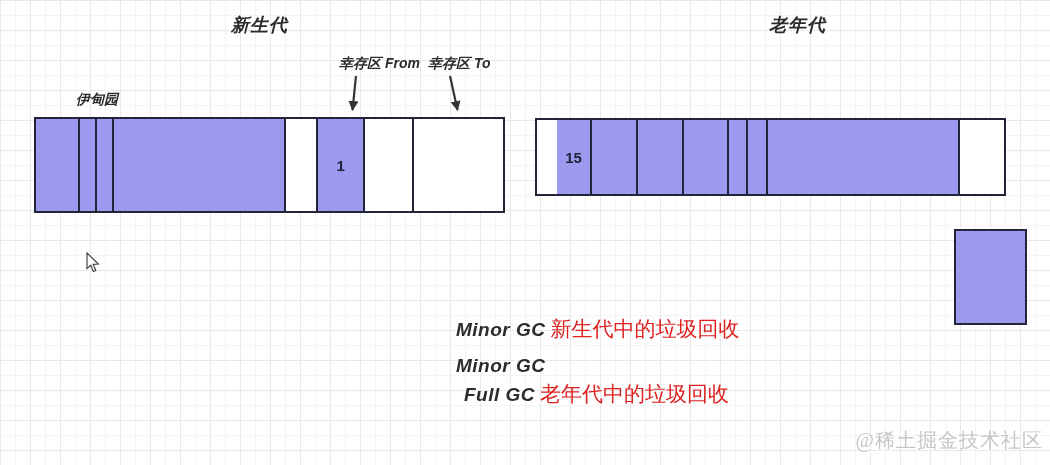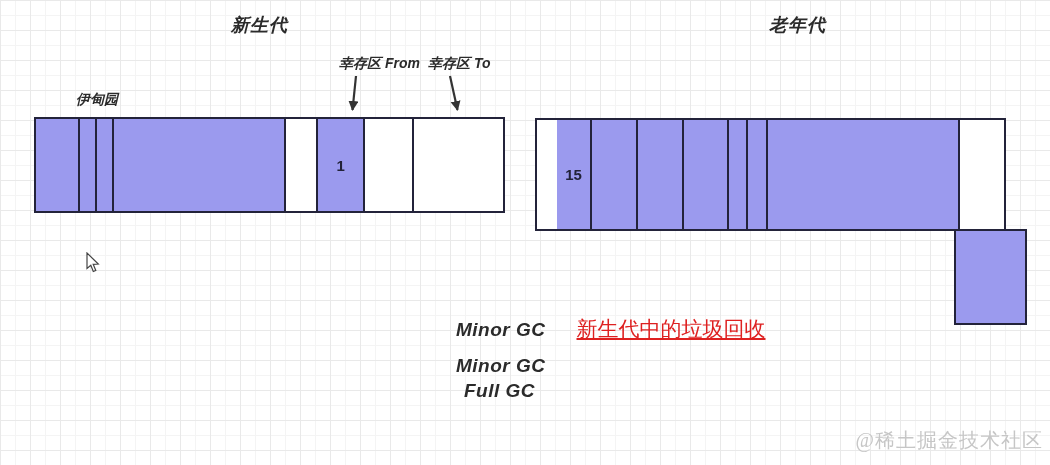--- a/index.html
+++ b/index.html
@@ -49,29 +49,29 @@
   .seg-label{
     font-family:"Liberation Sans",sans-serif;
     font-size:15px;font-weight:bold;color:#222238;
   }
   .promoted{
     border:2px solid var(--border);
     background:var(--purple);
     box-sizing:border-box;
   }
   .gc-row{
-    display:flex;align-items:baseline;gap:31px;white-space:nowrap;
+    display:flex;align-items:baseline;gap:5px;white-space:nowrap;
   }
   .gc-label{
     font-size:19px;font-weight:bold;font-style:italic;color:var(--ink);
     letter-spacing:0.5px;
   }
   .gc-note{
     font-family:"Liberation Serif",serif;
-    font-size:21px;color:var(--red);text-decoration:underline;
+    font-size:21px;color:var(--red);
   }
   .watermark{
     font-family:"Liberation Serif",serif;
     font-size:20px;color:var(--wm);letter-spacing:1px;white-space:nowrap;
   }
 </style>
 </head>
 <body>
 
 <div class="abs gen-title" style="left:231px;top:13px;">新生代</div>
@@ -97,21 +97,21 @@
     <div class="seg purple" style="flex-grow: 16;"></div>
     <div class="seg purple" style="flex-grow: 177;"></div>
     <div class="seg white" style="flex-grow: 31;"></div>
     <div class="seg purple" style="flex-grow: 47;">
       <span class="seg-label">1</span>
     </div>
     <div class="seg white" style="flex-grow: 48;"></div>
     <div class="seg white" style="flex-grow: 93;"></div>
   </div>
 
-<div id="old-bar" class="abs bar" style="left:535px;top:118px;width:471px;height:113px;padding-left:20px;">
+<div id="old-bar" class="abs bar" style="left:535px;top:118px;width:471px;height:78px;padding-left:20px;">
     <div class="seg purple" style="flex-grow: 36;">
       <span class="seg-label">15</span>
     </div>
     <div class="seg purple" style="flex-grow: 48;"></div>
     <div class="seg purple" style="flex-grow: 48;"></div>
     <div class="seg purple" style="flex-grow: 46;"></div>
     <div class="seg purple" style="flex-grow: 19;"></div>
     <div class="seg purple" style="flex-grow: 19;"></div>
     <div class="seg purple" style="flex-grow: 207;"></div>
     <div class="seg white" style="flex-grow: 48;"></div>
@@ -126,15 +126,16 @@
 <div class="abs gc-row" style="left:456px;top:315px;">
   <span class="gc-label">Minor GC</span>
   <span class="gc-note">新生代中的垃圾回收</span>
 </div>
 <div class="abs gc-row" style="left:456px;top:355px;">
   <span class="gc-label">Minor GC</span>
   <span class="gc-note"></span>
 </div>
 <div class="abs gc-row" style="left:464px;top:380px;">
   <span class="gc-label">Full GC</span>
+  <span class="gc-note">老年代中的垃圾回收</span>
 </div>
 
 <div class="abs watermark" style="right:7px;bottom:11px;">@稀土掘金技术社区</div>
 
 </body></html>

